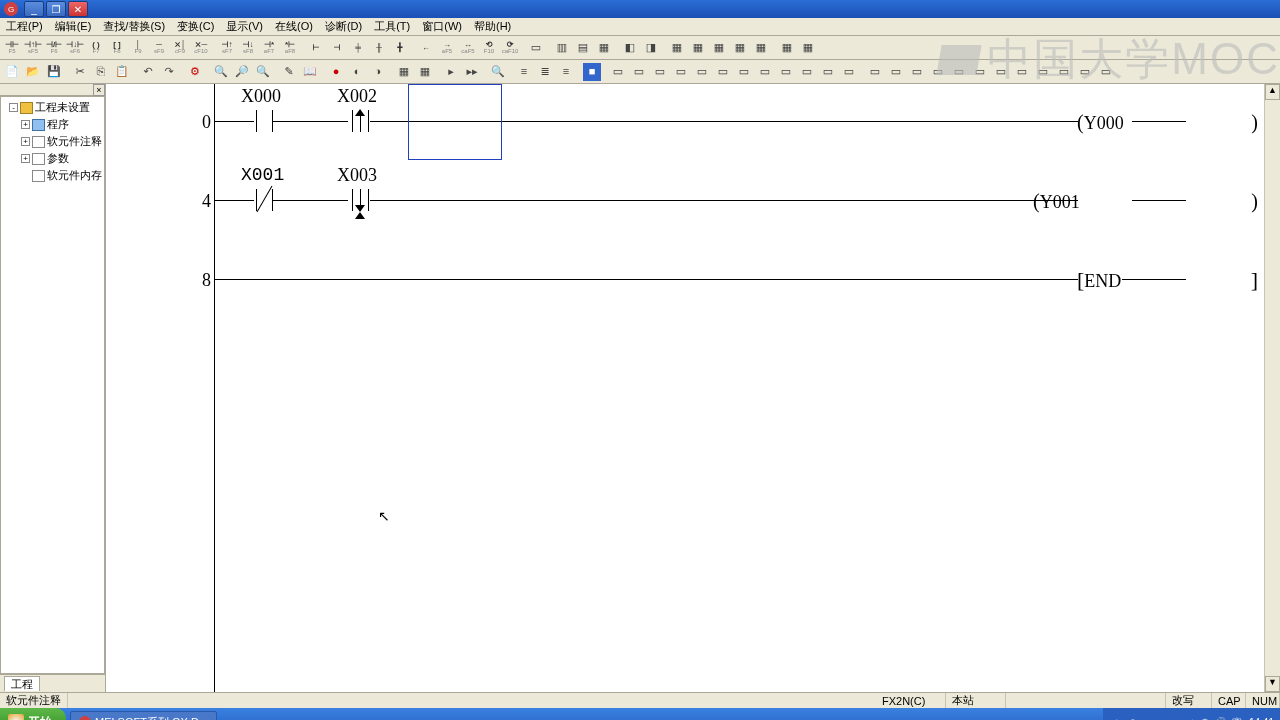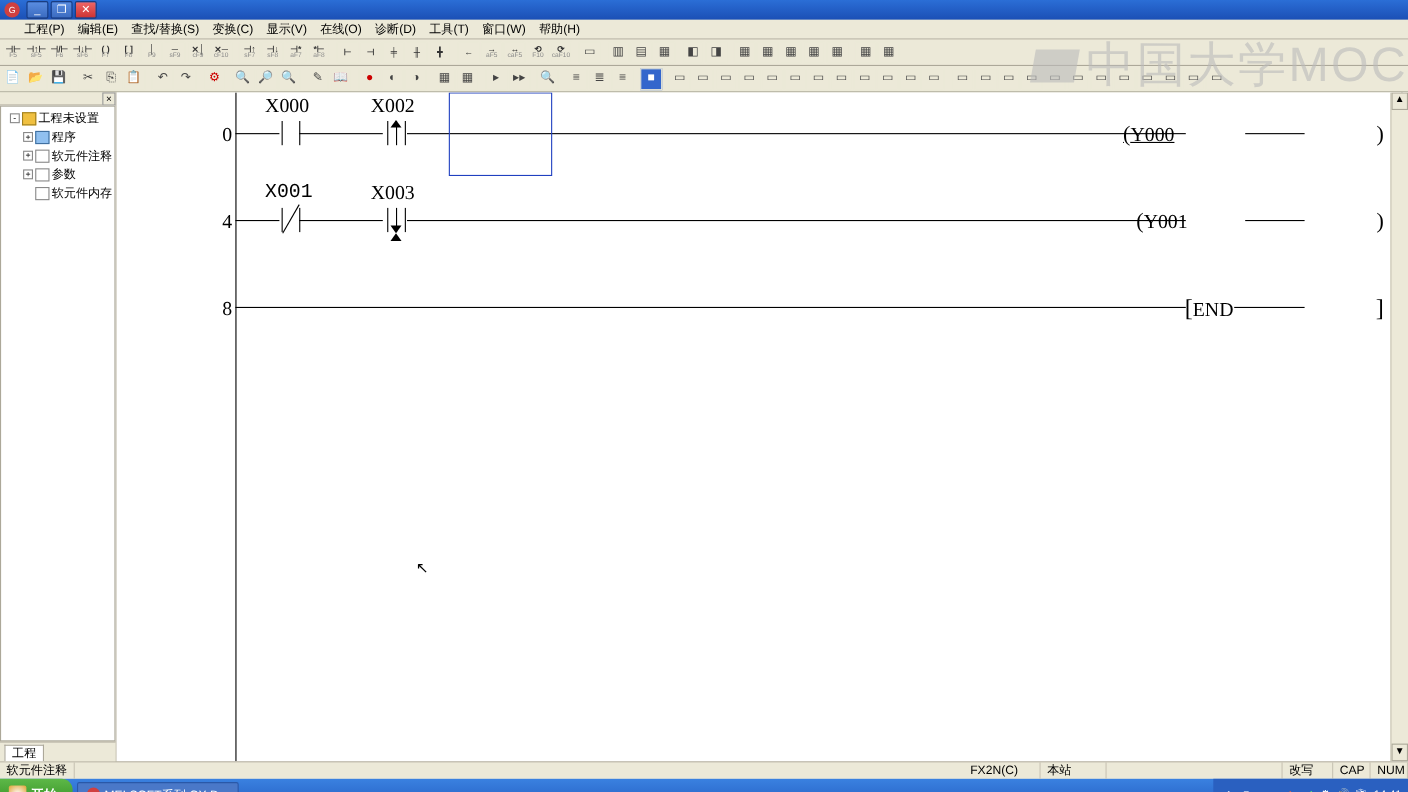--- a/index.html
+++ b/index.html
@@ -7,21 +7,21 @@
 
 
 .titlebar { height:18px; background:linear-gradient(#2b6ed6,#1b4fb5); display:flex; align-items:center; color:#fff; font-size:11px; padding-left:4px; }
 .titlebar .icon { width:14px; height:14px; background:#d04040; border-radius:50%; margin-right:4px; display:flex; align-items:center; justify-content:center; font-size:8px; }
 .titlebar .title-text { flex:1; white-space:nowrap; letter-spacing:1px; }
 .titlebar .winbtns { display:flex; margin-right:2px; }
 .titlebar .winbtn { width:20px; height:16px; background:linear-gradient(#5a8de0,#3b6bc0); border:1px solid #1a3d80; border-radius:2px; margin-left:2px; display:flex; align-items:center; justify-content:center; color:#fff; font-size:10px; }
 .titlebar .winbtn.close { background:linear-gradient(#e66,#c33); }
 
 
-.menubar { height:18px; background:#ece9d8; display:flex; align-items:center; padding-left:16px; border-bottom:1px solid #aca899; }
+.menubar { height:18px; background:#ece9d8; display:flex; align-items:center; padding-left:0; border-bottom:1px solid #aca899; }
 .menubar .mi { padding:0 6px; font-size:11px; color:#000; }
 
 
 .toolbar { height:24px; background:#ece9d8; display:flex; align-items:center; padding:0 2px; border-bottom:1px solid #aca899; }
 .tbbtn { width:20px; height:20px; border:1px solid #ece9d8; margin-right:1px; display:flex; flex-direction:column; align-items:center; justify-content:center; font-size:7px; line-height:7px; color:#333; background:#ece9d8; }
 .tbbtn.sep { width:4px; border:none; background:transparent; }
 .tbbtn .top { font-size:8px; font-weight:bold; }
 .tbbtn .bot { font-size:6px; color:#888; }
 .tbbtn.iconbtn { font-size:11px; color:#444; }
 .tbbtn.colored { color:#c00; }
@@ -355,21 +355,21 @@
         <div class="r"></div>
       </div>
     <div class="hline" style="left:166px; top:37px; width:76px;"></div>
     <div class="contact-p" style="left:224px; top:26px;">
         <div class="l"></div>
         <div class="r"></div>
         <div class="arr"></div>
         <div class="ah"></div>
       </div>
     <div class="hline" style="left:264px; top:37px; width:708px;"></div>
-    <div class="coil" style="left:915px; top:27px;text-decoration:underline;"><span class="lp">(</span><span>Y000</span></div>
+    <div class="coil" style="left:971px; top:27px;"><span class="lp">(</span><span>Y000</span></div>
     <div class="coil" style="right:22px; top:27px;"><span class="rp">)</span></div>
     <div class="hline" style="left:1026px; top:37px; width:54px;"></div>
     <div class="selbox" style="left:302px; top:0px; width:94px; height:76px;"></div>
 
     <div class="stepnum" style="top:107px;">4</div>
     <div class="contact-lbl" style="left:135px; top:81px;font-family:Liberation Mono, monospace;">X001</div>
     <div class="contact-lbl" style="left:231px; top:81px;">X003</div>
     <div class="hline" style="left:108px; top:116px; width:40px;"></div>
     <div class="contact-nc" style="left:128px; top:105px;">
         <div class="l"></div>

